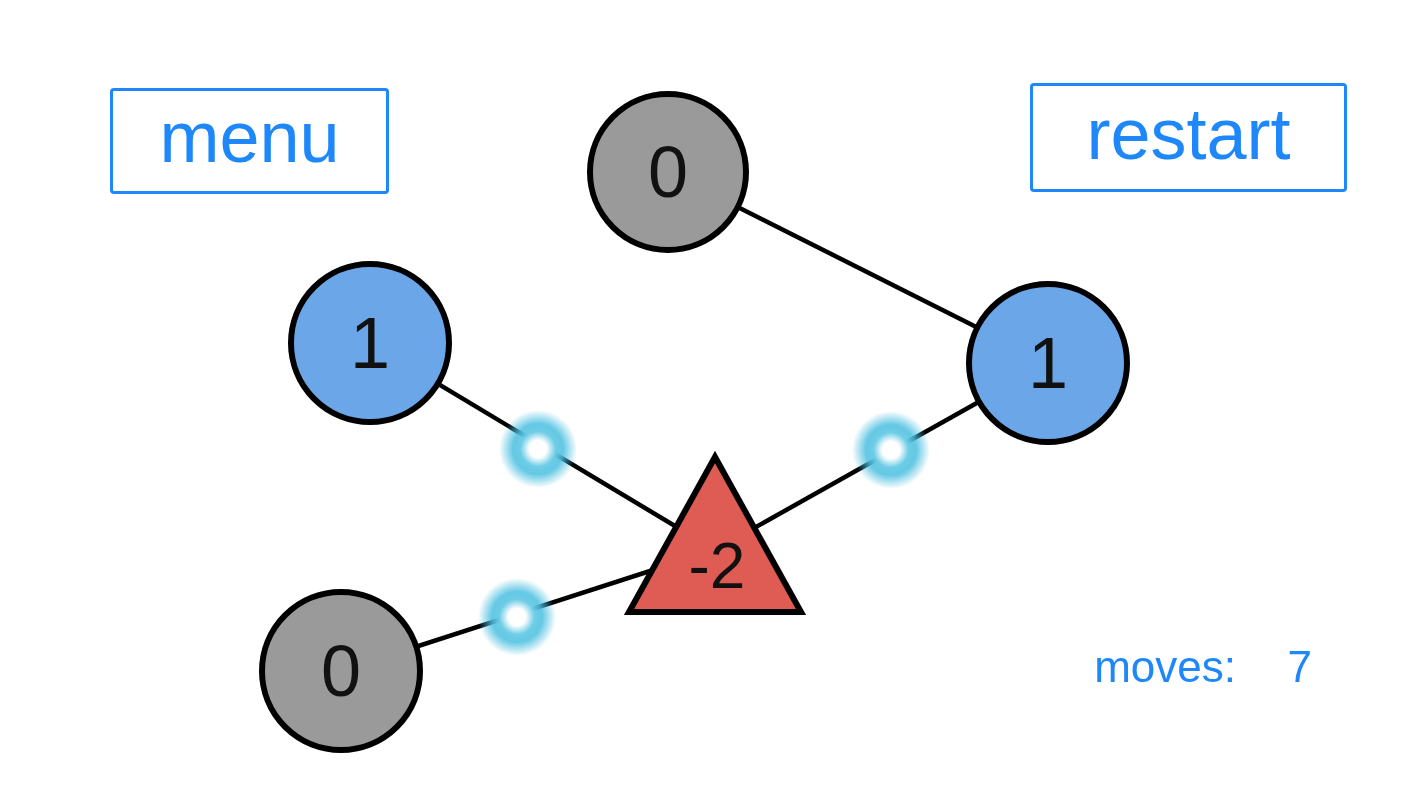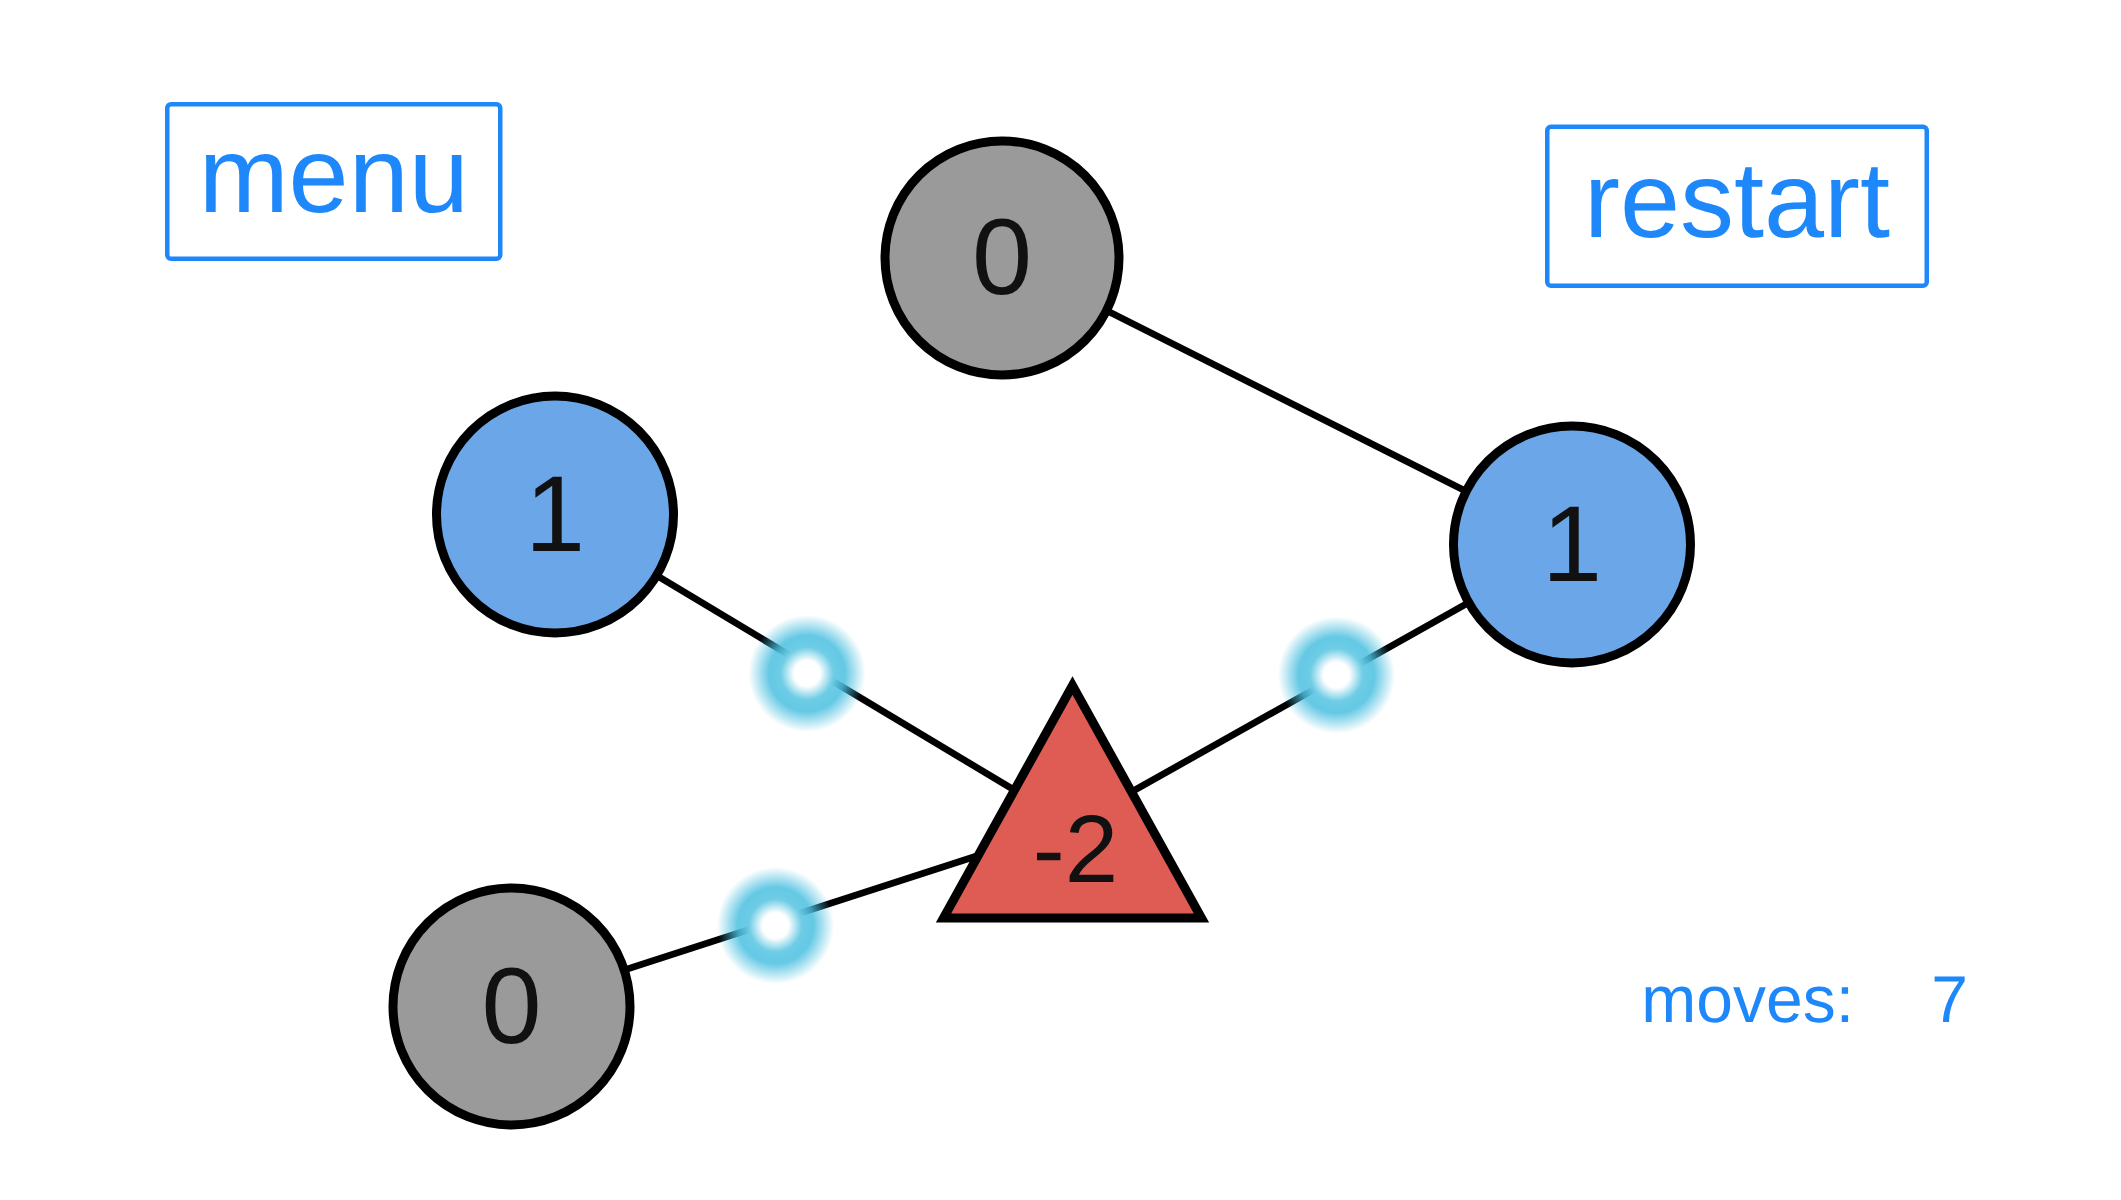--- a/index.html
+++ b/index.html
@@ -36,22 +36,22 @@
     font-size: 72px;
     font-weight: 300;
     line-height: 1;
     background: #ffffff;
     box-sizing: border-box;
     cursor: pointer;
     user-select: none;
     padding-bottom: 8px;
     z-index: 2;
   }
-  .btn-menu   { left: 110px;  top: 68px; width: 225px; height: 106px; }
-  .btn-restart{ left: 1030px; top: 83px; width: 256px; height: 109px; }
+  .btn-menu   { left: 110px;  top: 88px; width: 279px; height: 106px; }
+  .btn-restart{ left: 1030px; top: 83px; width: 317px; height: 109px; }
   .stats {
     position: absolute;
     right: 102px;
     top: 638px;
     z-index: 2;
     color: #1E88FA;
     font-size: 44px;
     font-weight: 300;
     line-height: 57px;
     text-align: right;

